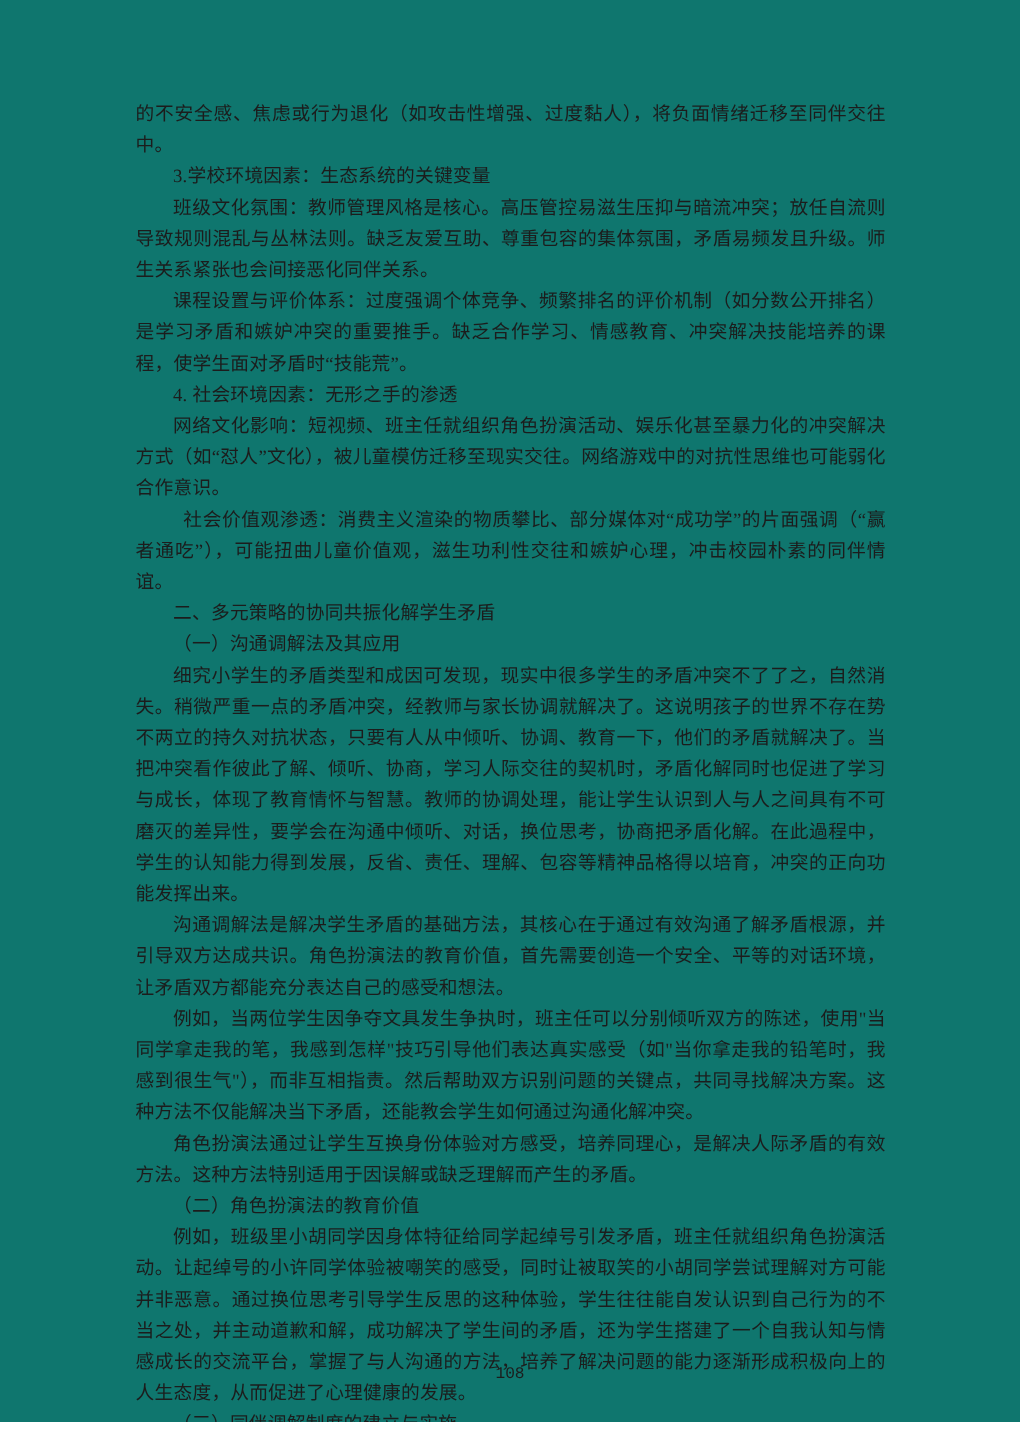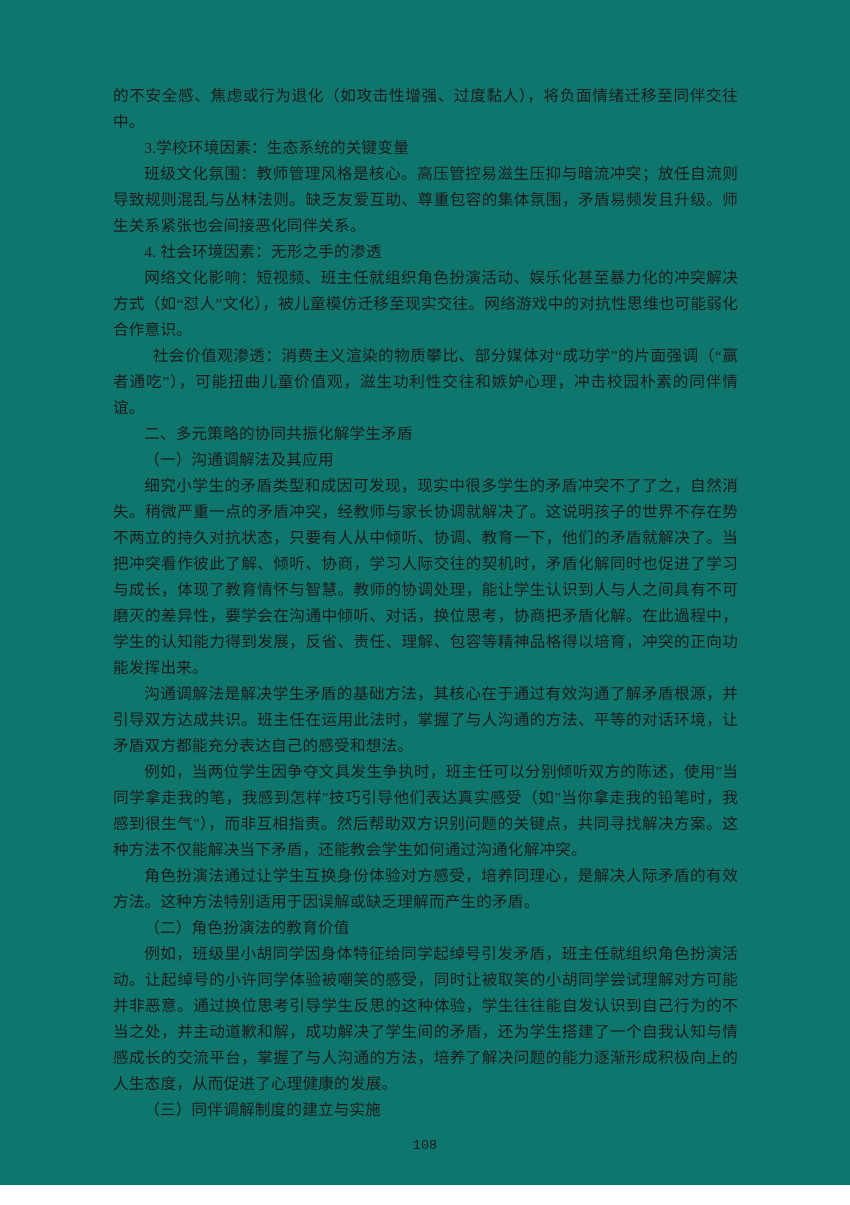--- a/index.html
+++ b/index.html
@@ -47,27 +47,28 @@
   }
 </style>
 </head>
 <body>
 
 <div class="page">
   <div class="content">
     <p class="p-cont">的不安全感、焦虑或行为退化（如攻击性增强、过度黏人），将负面情绪迁移至同伴交往中。</p>
     <p class="p-ind">3.学校环境因素：生态系统的关键变量</p>
     <p class="p-ind">班级文化氛围：教师管理风格是核心。高压管控易滋生压抑与暗流冲突；放任自流则导致规则混乱与丛林法则。缺乏友爱互助、尊重包容的集体氛围，矛盾易频发且升级。师生关系紧张也会间接恶化同伴关系。</p>
+    <p class="p-ind">课程设置与评价体系：过度强调个体竞争、频繁排名的评价机制（如分数公开排名）是学习矛盾和嫉妒冲突的重要推手。缺乏合作学习、情感教育、冲突解决技能培养的课程，使学生面对矛盾时“技能荒”。</p>
     <p class="p-ind">4. 社会环境因素：无形之手的渗透</p>
     <p class="p-ind">网络文化影响：短视频、班主任就组织角色扮演活动、娱乐化甚至暴力化的冲突解决方式（如“怼人”文化），被儿童模仿迁移至现实交往。网络游戏中的对抗性思维也可能弱化合作意识。</p>
     <p class="p-ind-plus">社会价值观渗透：消费主义渲染的物质攀比、部分媒体对“成功学”的片面强调（“赢者通吃”），可能扭曲儿童价值观，滋生功利性交往和嫉妒心理，冲击校园朴素的同伴情谊。</p>
     <p class="p-ind">二、多元策略的协同共振化解学生矛盾</p>
     <p class="p-ind">（一）沟通调解法及其应用</p>
     <p class="p-ind">细究小学生的矛盾类型和成因可发现，现实中很多学生的矛盾冲突不了了之，自然消失。稍微严重一点的矛盾冲突，经教师与家长协调就解决了。这说明孩子的世界不存在势不两立的持久对抗状态，只要有人从中倾听、协调、教育一下，他们的矛盾就解决了。当把冲突看作彼此了解、倾听、协商，学习人际交往的契机时，矛盾化解同时也促进了学习与成长，体现了教育情怀与智慧。教师的协调处理，能让学生认识到人与人之间具有不可磨灭的差异性，要学会在沟通中倾听、对话，换位思考，协商把矛盾化解。在此過程中，学生的认知能力得到发展，反省、责任、理解、包容等精神品格得以培育，冲突的正向功能发挥出来。</p>
-    <p class="p-ind">沟通调解法是解决学生矛盾的基础方法，其核心在于通过有效沟通了解矛盾根源，并引导双方达成共识。班主任在运用此法时，掌握了与人沟通的方法、平等的对话环境，让矛盾双方都能充分表达自己的感受和想法。</p>
+    <p class="p-ind">沟通调解法是解决学生矛盾的基础方法，其核心在于通过有效沟通了解矛盾根源，并引导双方达成共识。角色扮演法的教育价值，首先需要创造一个安全、平等的对话环境，让矛盾双方都能充分表达自己的感受和想法。</p>
     <p class="p-ind">例如，当两位学生因争夺文具发生争执时，班主任可以分别倾听双方的陈述，使用"当同学拿走我的笔，我感到怎样"技巧引导他们表达真实感受（如"当你拿走我的铅笔时，我感到很生气"），而非互相指责。然后帮助双方识别问题的关键点，共同寻找解决方案。这种方法不仅能解决当下矛盾，还能教会学生如何通过沟通化解冲突。</p>
     <p class="p-ind">角色扮演法通过让学生互换身份体验对方感受，培养同理心，是解决人际矛盾的有效方法。这种方法特别适用于因误解或缺乏理解而产生的矛盾。</p>
     <p class="p-ind">（二）角色扮演法的教育价值</p>
     <p class="p-ind">例如，班级里小胡同学因身体特征给同学起绰号引发矛盾，班主任就组织角色扮演活动。让起绰号的小许同学体验被嘲笑的感受，同时让被取笑的小胡同学尝试理解对方可能并非恶意。通过换位思考引导学生反思的这种体验，学生往往能自发认识到自己行为的不当之处，并主动道歉和解，成功解决了学生间的矛盾，还为学生搭建了一个自我认知与情感成长的交流平台，掌握了与人沟通的方法，培养了解决问题的能力逐渐形成积极向上的人生态度，从而促进了心理健康的发展。</p>
     <p class="p-ind">（三）同伴调解制度的建立与实施</p>
   </div>
   <div class="footer">108</div>
 </div>
 
 </body></html>

